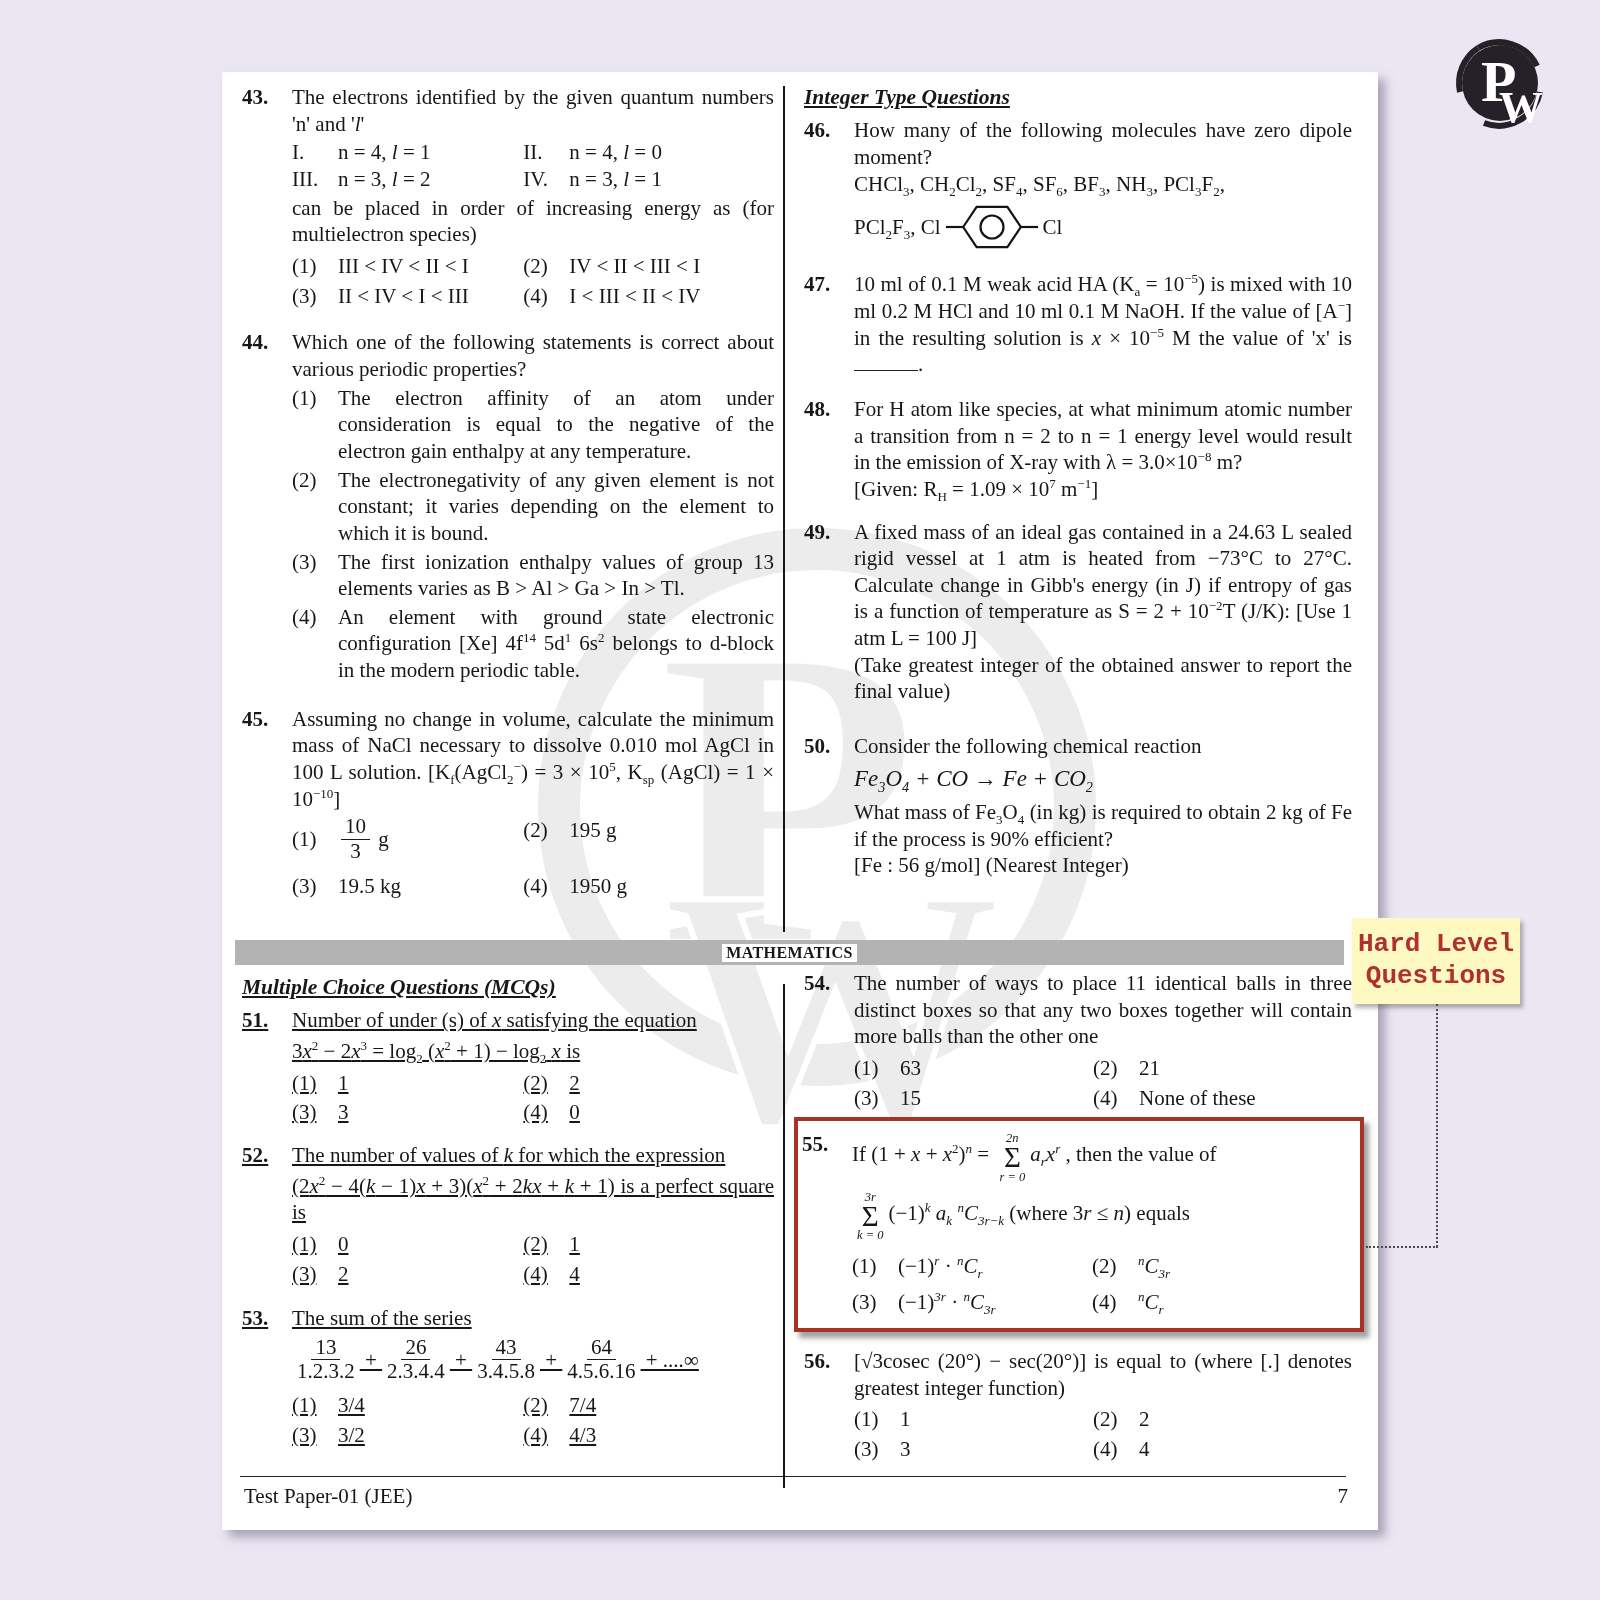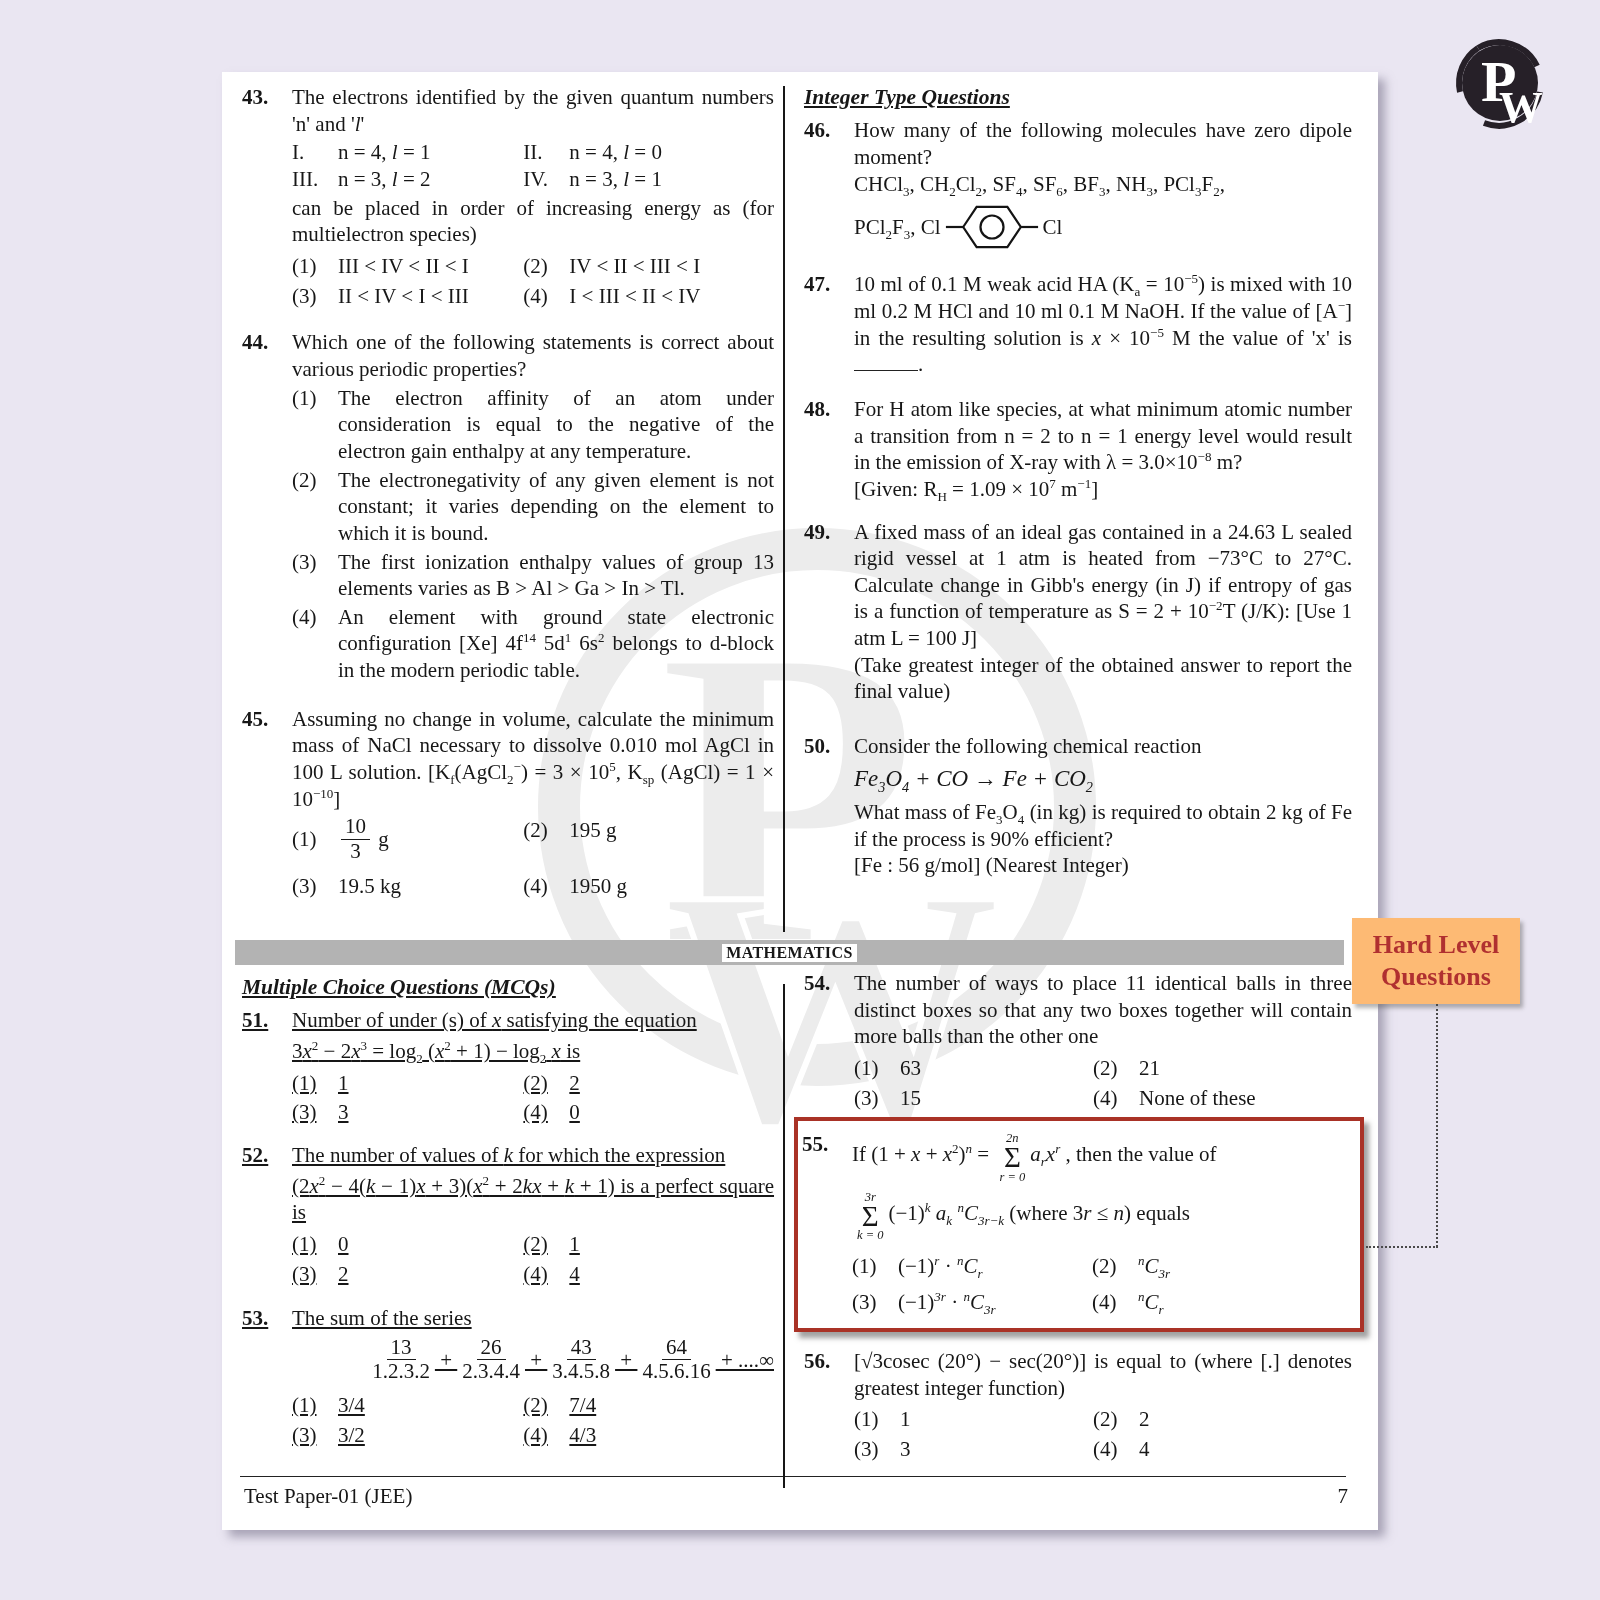--- a/index.html
+++ b/index.html
@@ -51,21 +51,21 @@
   
   .math-bar{position:absolute;left:13px;top:868px;width:1109px;height:25px;background:#b3b3b3;display:flex;justify-content:center;align-items:center;z-index:1;}
   .math-bar-label{background:#ffffff;padding:0 4px;font-weight:bold;font-size:16px;letter-spacing:0.4px;}
   
   .hardbox{border:4.5px solid #a93226;box-shadow:5px 6px 5px rgba(70,70,70,0.5);padding:10px 8px 12px 4px;margin:6px -12px 16px -10px;background:#fff;}
   
   .footer-line{position:absolute;left:18px;top:1404px;width:1106px;border-top:1.7px solid #222;z-index:1;}
   .footer-left{position:absolute;left:22px;top:1412px;font-size:21px;z-index:1;}
   .footer-page{position:absolute;right:30px;top:1412px;font-size:21px;z-index:1;}
   
-  .badge{position:absolute;left:1352px;top:918px;width:168px;height:86px;background:#fdba74;box-shadow:3px 4px 4px rgba(90,90,90,0.45);display:flex;flex-direction:column;justify-content:center;align-items:center;z-index:3;font-family:Liberation Serif, serif;}
+  .badge{position:absolute;left:1352px;top:918px;width:168px;height:86px;background:#fef9c3;box-shadow:3px 4px 4px rgba(90,90,90,0.45);display:flex;flex-direction:column;justify-content:center;align-items:center;z-index:3;font-family:Liberation Mono, monospace;}
   .badge span{font-weight:bold;font-size:26px;color:#b03030;line-height:1.22;}
   .dot-v{position:absolute;left:1436px;top:1004px;height:243px;border-left:2.5px dotted #4a4a4a;z-index:3;}
   .dot-h{position:absolute;left:1366px;top:1246px;width:72px;border-top:2.5px dotted #4a4a4a;z-index:3;}
   
   .logo{position:absolute;left:1448px;top:30px;width:104px;height:104px;z-index:3;}
 </style>
 </head>
 <body>
 
 <div class="logo">
@@ -306,21 +306,21 @@
               <span class="optv"><span>4</span></span>
             </div>
         </div>
       </div>
     </div>
 
     <div class="q">
       <div class="qn">53.</div>
       <div class="qb">
         <p class="jt"><span>The sum of the series</span></p>
-        <p style="margin:6px 0;text-align:right;"><span class="frac">
+        <p style="margin:6px 0;"><span class="frac">
               <span class="num">13</span>
               <span class="den">1.2.3.2</span>
             </span><span> + </span><span class="frac">
               <span class="num">26</span>
               <span class="den">2.3.4.4</span>
             </span><span> + </span><span class="frac">
               <span class="num">43</span>
               <span class="den">3.4.5.8</span>
             </span><span> + </span><span class="frac">
               <span class="num">64</span>

